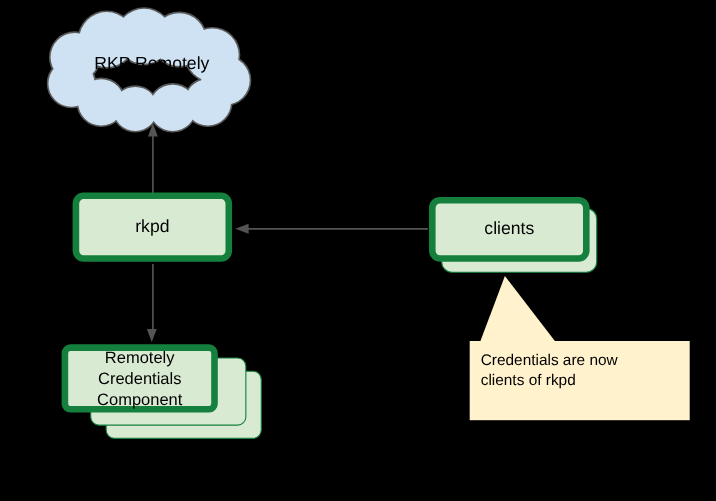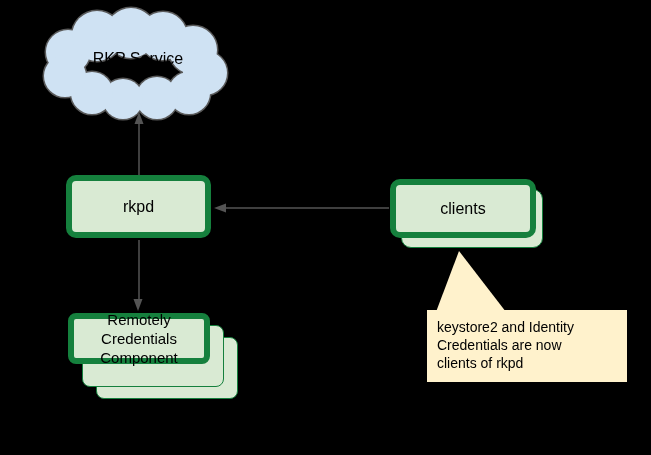--- a/index.html
+++ b/index.html
@@ -67,40 +67,39 @@
 
     <line x1="389" y1="208" x2="224" y2="208" stroke="#545454" stroke-width="1.5"></line>
     <polygon points="214,208 226,203.5 226,212.5" fill="#545454"></polygon>
 
     <line x1="139" y1="240" x2="139" y2="300" stroke="#545454" stroke-width="1.5"></line>
     <polygon points="138,311 133.5,299 142.5,299" fill="#545454"></polygon>
 
     <polygon points="459,251 436,312 506,312" fill="#fff2cc"></polygon>
   </svg>
 
-  <div class="cloud-label">RKP Service</div>
+  <div class="cloud-label">RKP Remotely</div>
 
   <div class="node" style="left:66px; top:175px; width:145px; height:63px;">
     <span>rkpd</span>
   </div>
 
   <div class="node back" style="left:401px; top:189px; width:142px; height:59px;"></div>
   <div class="node" style="left:390px; top:179px; width:146px; height:59px;">
     <span>clients</span>
   </div>
 
   <div class="node back" style="left:96px; top:337px; width:142px; height:62px; border-radius:8px;"></div>
   <div class="node back" style="left:82px; top:325px; width:142px; height:62px; border-radius:8px;"></div>
-  <div class="node" style="left:68px; top:313px; width:142px; height:51px; border-radius:8px;">
+  <div class="node" style="left:56px; top:313px; width:142px; height:62px; border-radius:8px;">
     <div class="rpc-label">
       <div>Remotely</div>
       <div>Credentials</div>
       <div>Component</div>
     </div>
   </div>
 
   <div class="callout">
-    <div>keystore2 and Identity</div>
     <div>Credentials are now</div>
     <div>clients of rkpd</div>
   </div>
 
 </div>
 
 </body></html>

